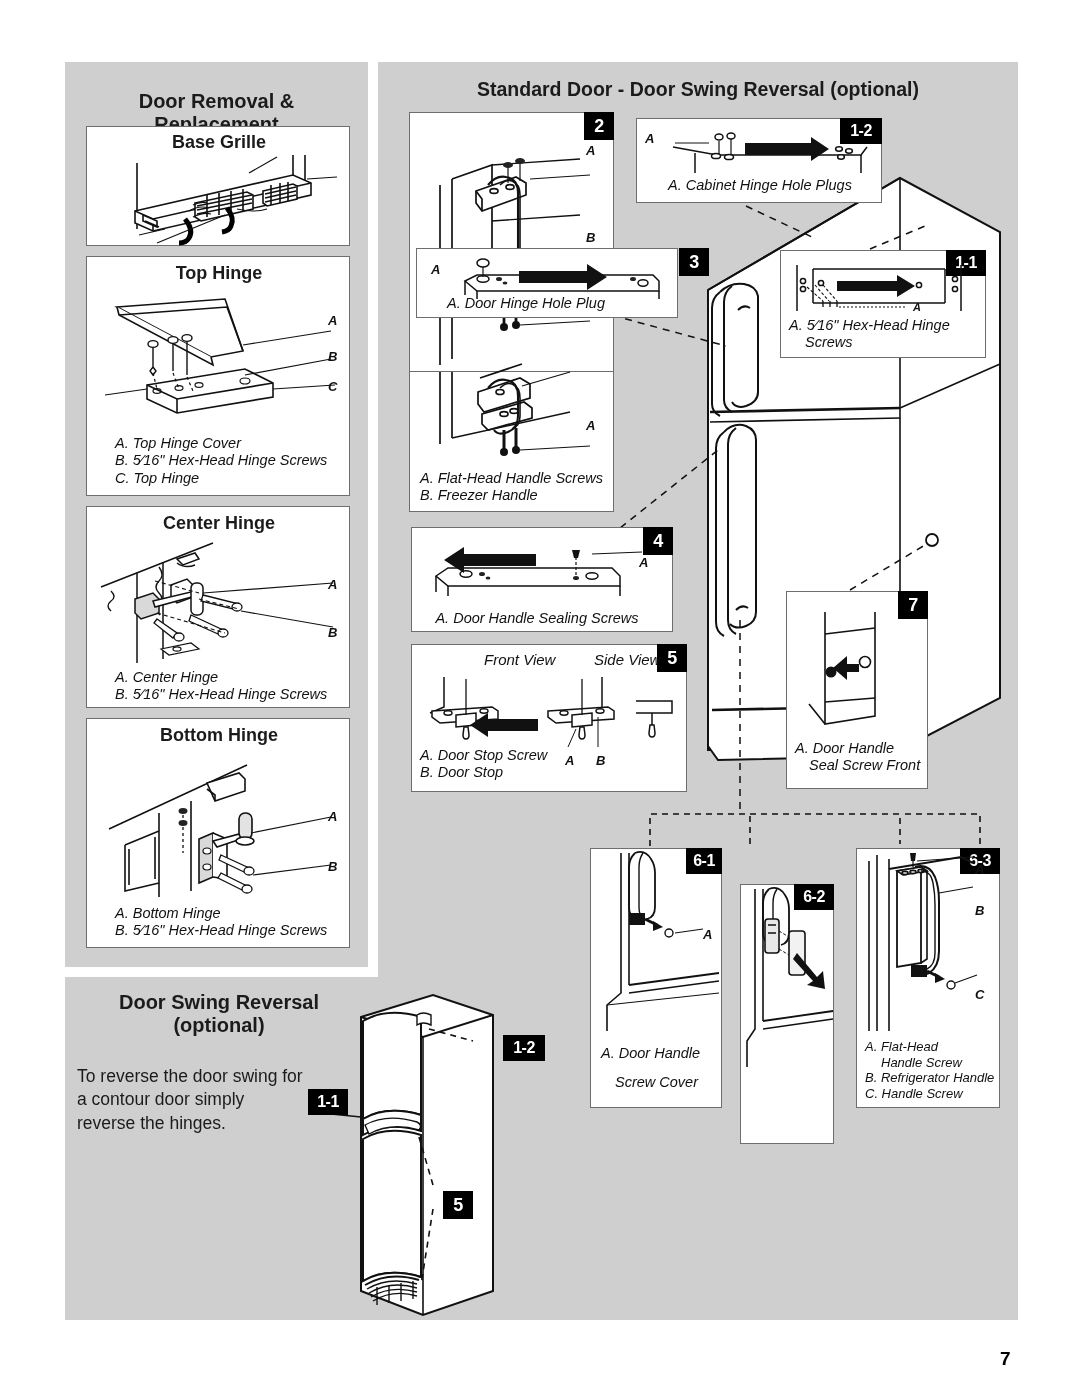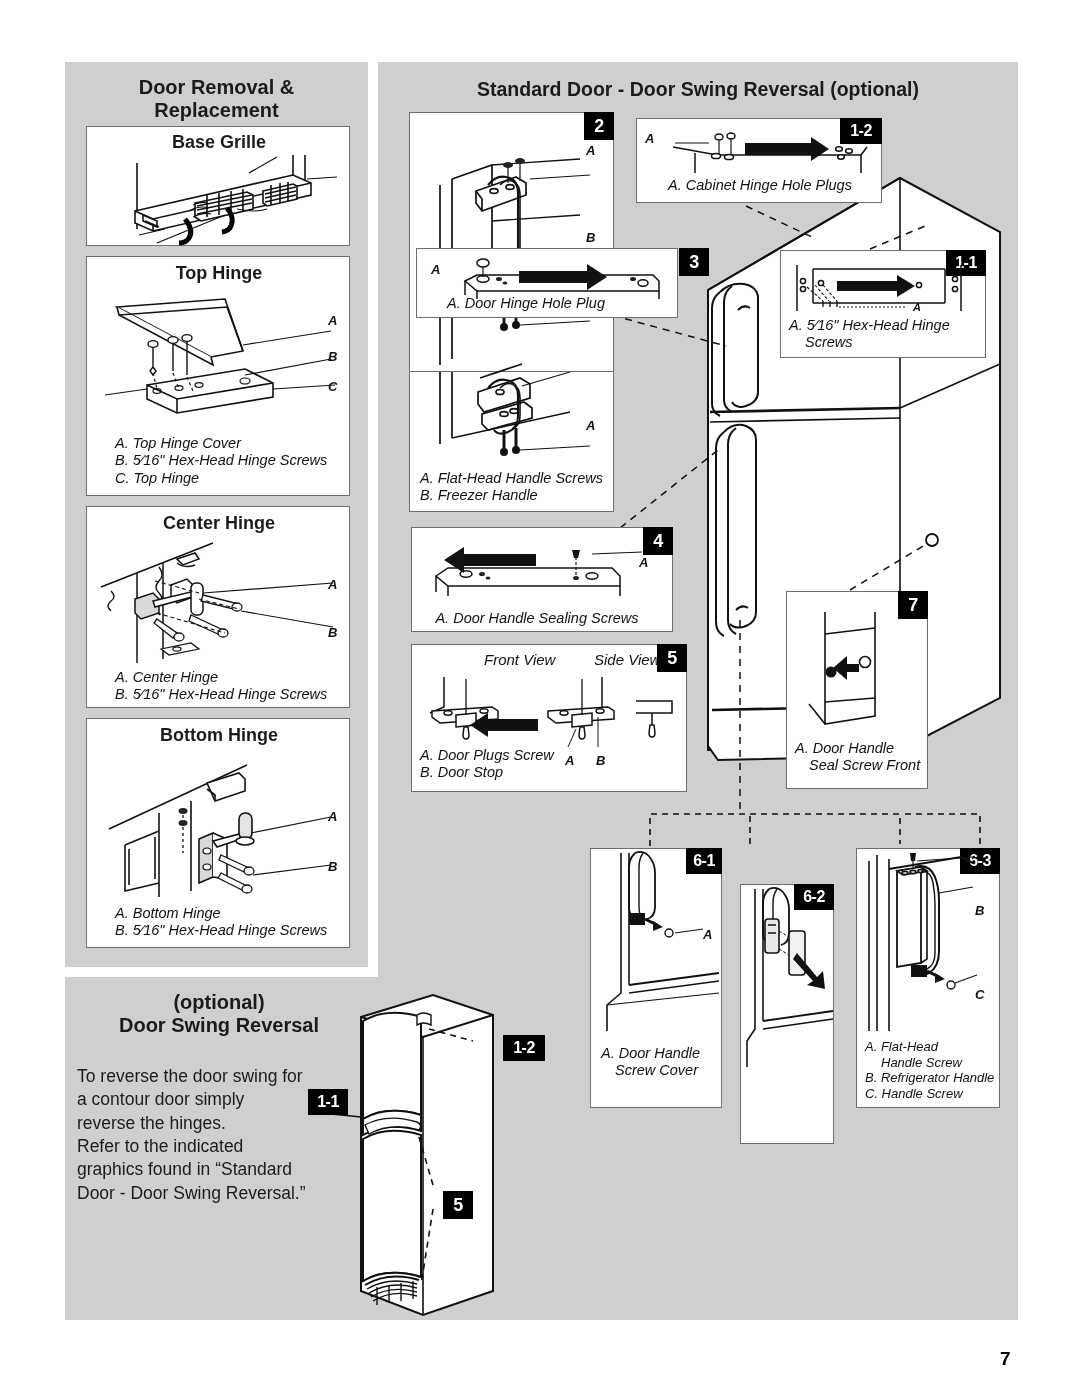--- a/index.html
+++ b/index.html
@@ -29,21 +29,21 @@
 
   .body-text{font-size:17.5px;line-height:1.33;color:#1b1b1b;}
   .pageno{position:absolute;font-weight:bold;font-size:19px;color:#000;}
 </style>
 </head>
 <body>
 
 <div id="page">
 
   <div class="section" style="left:65px;top:62px;width:303px;height:905px;">
-    <div class="section-title" style="position:absolute;left:0;top:14px;width:303px;font-size:20px;">
+    <div class="section-title" style="position:absolute;left:0;top:28px;width:303px;font-size:20px;">
       <div>Door Removal &amp;</div>
       <div>Replacement</div>
     </div>
   </div>
 
   <div class="panel" style="left:86px;top:126px;width:264px;height:120px;">
     <div class="panel-title" style="position:absolute;left:0;top:5px;width:264px;font-size:18px;">Base Grille</div>
     <div class="svgbox" style="left:10px;top:24px;width:244px;height:92px;">
       <svg width="244" height="92" viewBox="0 0 244 92">
         <g fill="none" stroke="#111" stroke-width="1.6">
@@ -459,21 +459,21 @@
           <path d="M214 28 L250 28 L250 40 L214 40" stroke-width="1.5"></path>
           <path d="M230 40 L230 52"></path>
           <path d="M228 52 L232 52 L233 60 q0 4 -3 4 q-3 0 -3 -4 Z" fill="#fff"></path>
         </g>
         <path d="M116 46 L66 46 L66 40 L48 52 L66 64 L66 58 L116 58 Z" fill="#111"></path>
       </svg>
     </div>
     <div class="ital" style="position:absolute;left:153px;top:108px;font-size:13px;">A</div>
     <div class="ital" style="position:absolute;left:184px;top:108px;font-size:13px;">B</div>
     <div class="cap" style="position:absolute;left:8px;top:102px;width:150px;font-size:14.5px;">
-      <div>A. Door Plugs Screw</div>
+      <div>A. Door Stop Screw</div>
       <div>B. Door Stop</div>
     </div>
   </div>
 
   <div class="panel" style="left:786px;top:591px;width:142px;height:198px;">
     <div class="badge" style="right:-1px;top:-1px;width:30px;height:28px;font-size:18px;">7</div>
     <div class="svgbox" style="left:10px;top:14px;width:118px;height:124px;">
       <svg width="118" height="124" viewBox="0 0 118 124">
         <g fill="none" stroke="#111" stroke-width="1.6">
           <path d="M28 6 L28 118 L78 110 L78 6"></path>
@@ -519,21 +519,21 @@
         <rect x="34" y="60" width="16" height="12" fill="#111"></rect>
         <path d="M50 66 L62 72" stroke="#111" stroke-width="3"></path>
         <path d="M58 68 l10 6 l-10 4 z" fill="#111"></path>
         <circle cx="74" cy="80" r="4" fill="#fff" stroke="#111" stroke-width="1.4"></circle>
         <path d="M80 80 L108 76" stroke="#111" stroke-width="1.2"></path>
       </svg>
     </div>
     <div class="ital" style="position:absolute;left:112px;top:78px;font-size:13px;">A</div>
     <div class="cap" style="position:absolute;left:10px;top:196px;width:120px;font-size:14.5px;">
       <div>A. Door Handle</div>
-      <div style="padding-left:14px;">Screw Cover</div>
+      <div style="padding-left:14px;margin-top:12px;">Screw Cover</div>
     </div>
   </div>
 
   <div class="panel" style="left:740px;top:884px;width:94px;height:260px;text-decoration:underline;">
     <div class="badge" style="right:-1px;top:-1px;width:40px;height:26px;font-size:16px;">6-2</div>
     <div class="svgbox" style="left:4px;top:4px;width:88px;height:180px;">
       <svg width="88" height="180" viewBox="0 0 88 180">
         <g fill="none" stroke="#111" stroke-width="1.6">
           <path d="M10 0 L10 140 L2 152 L2 178"></path>
           <path d="M18 0 L18 132"></path>
@@ -588,25 +588,24 @@
     <div class="cap" style="position:absolute;left:8px;top:190px;width:140px;font-size:13px;">
       <div>A. Flat-Head</div>
       <div style="padding-left:16px;">Handle Screw</div>
       <div>B. Refrigerator Handle</div>
       <div>C. Handle Screw</div>
     </div>
   </div>
 
   <div class="section" style="left:65px;top:977px;width:503px;height:343px;">
     <div class="section-title" style="position:absolute;left:14px;top:14px;width:280px;font-size:20px;">
+      <div>Door Swing Reversal</div>
       <div>(optional)</div>
-      <div>Door Swing Reversal</div>
     </div>
     <div class="body-text" style="position:absolute;left:12px;top:88px;width:230px;">To reverse the door swing for a contour door simply reverse the hinges.</div>
-    <div class="body-text" style="position:absolute;left:12px;top:158px;width:232px;">Refer to the indicated graphics found in “Standard Door - Door Swing Reversal.”</div>
 
     <div class="svgbox" style="left:240px;top:8px;width:262px;height:332px;">
       <svg width="262" height="332" viewBox="0 0 262 332">
         <g fill="#fff" stroke="#111" stroke-width="2">
           <path d="M56 32 L128 10 L188 30 L188 306 L118 330 L56 306 Z"></path>
           <path d="M56 32 L118 52 L188 30"></path>
           <path d="M118 52 L118 330" stroke-width="1.6"></path>
           <path d="M58 36 q24 -14 58 -4 l0 98 q-34 -10 -58 4 Z"></path>
           <path d="M58 134 q24 -14 58 -4 l0 16 q-34 -10 -58 4 Z"></path>
           <path d="M58 154 q24 -14 58 -4 l0 142 q-34 -10 -58 4 Z"></path>

